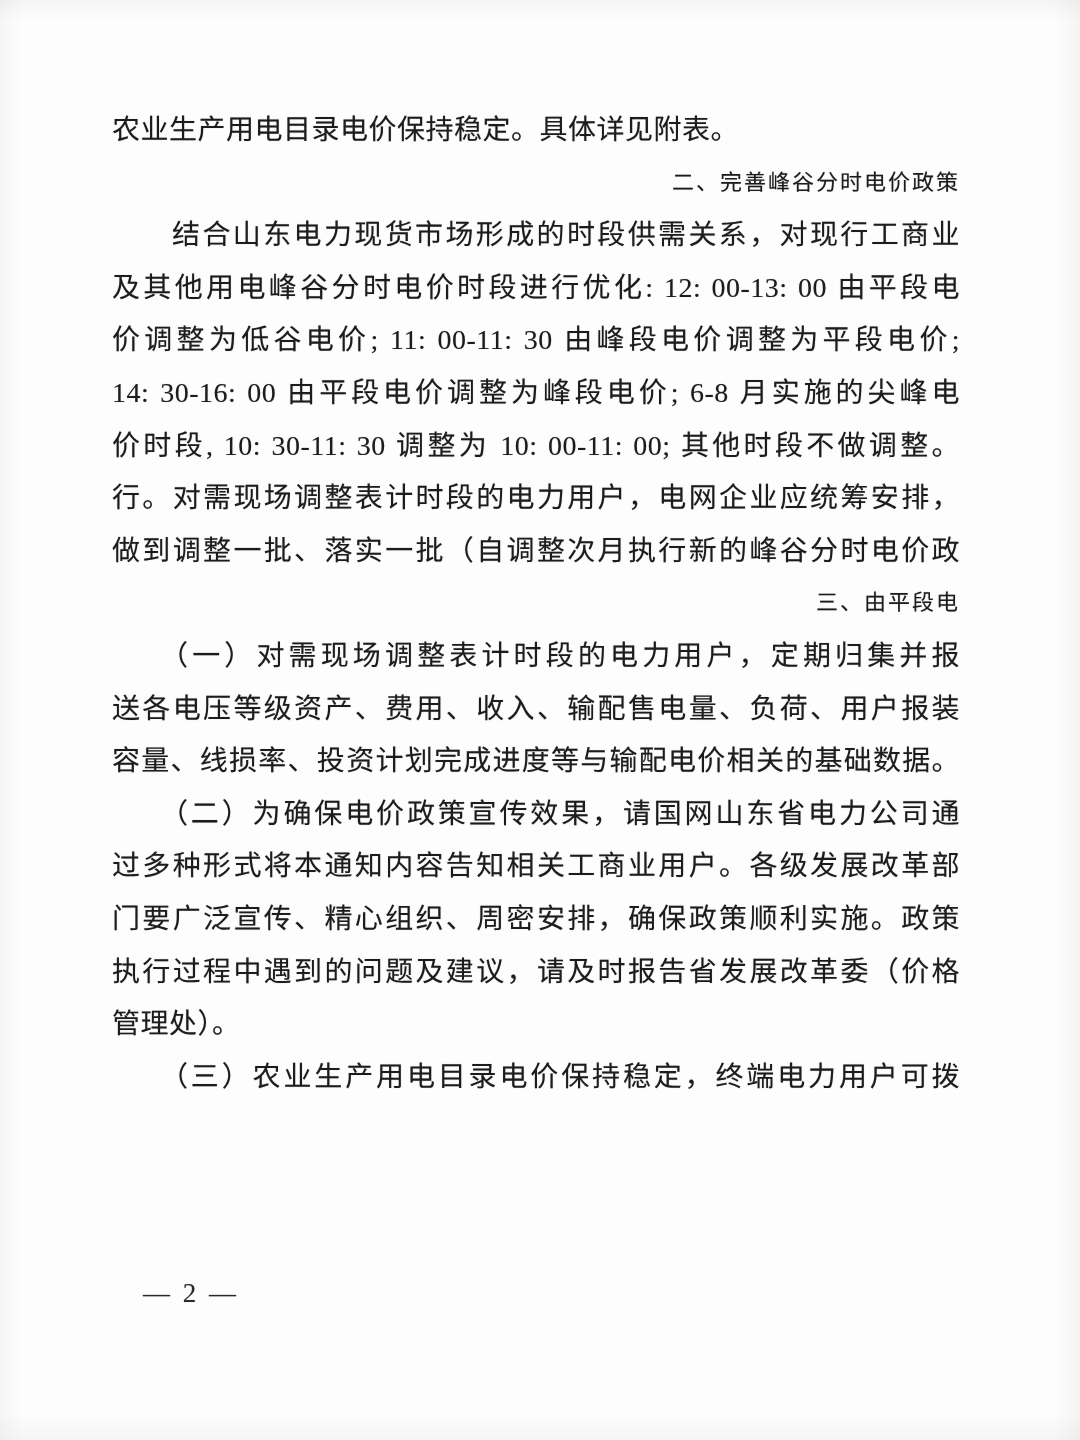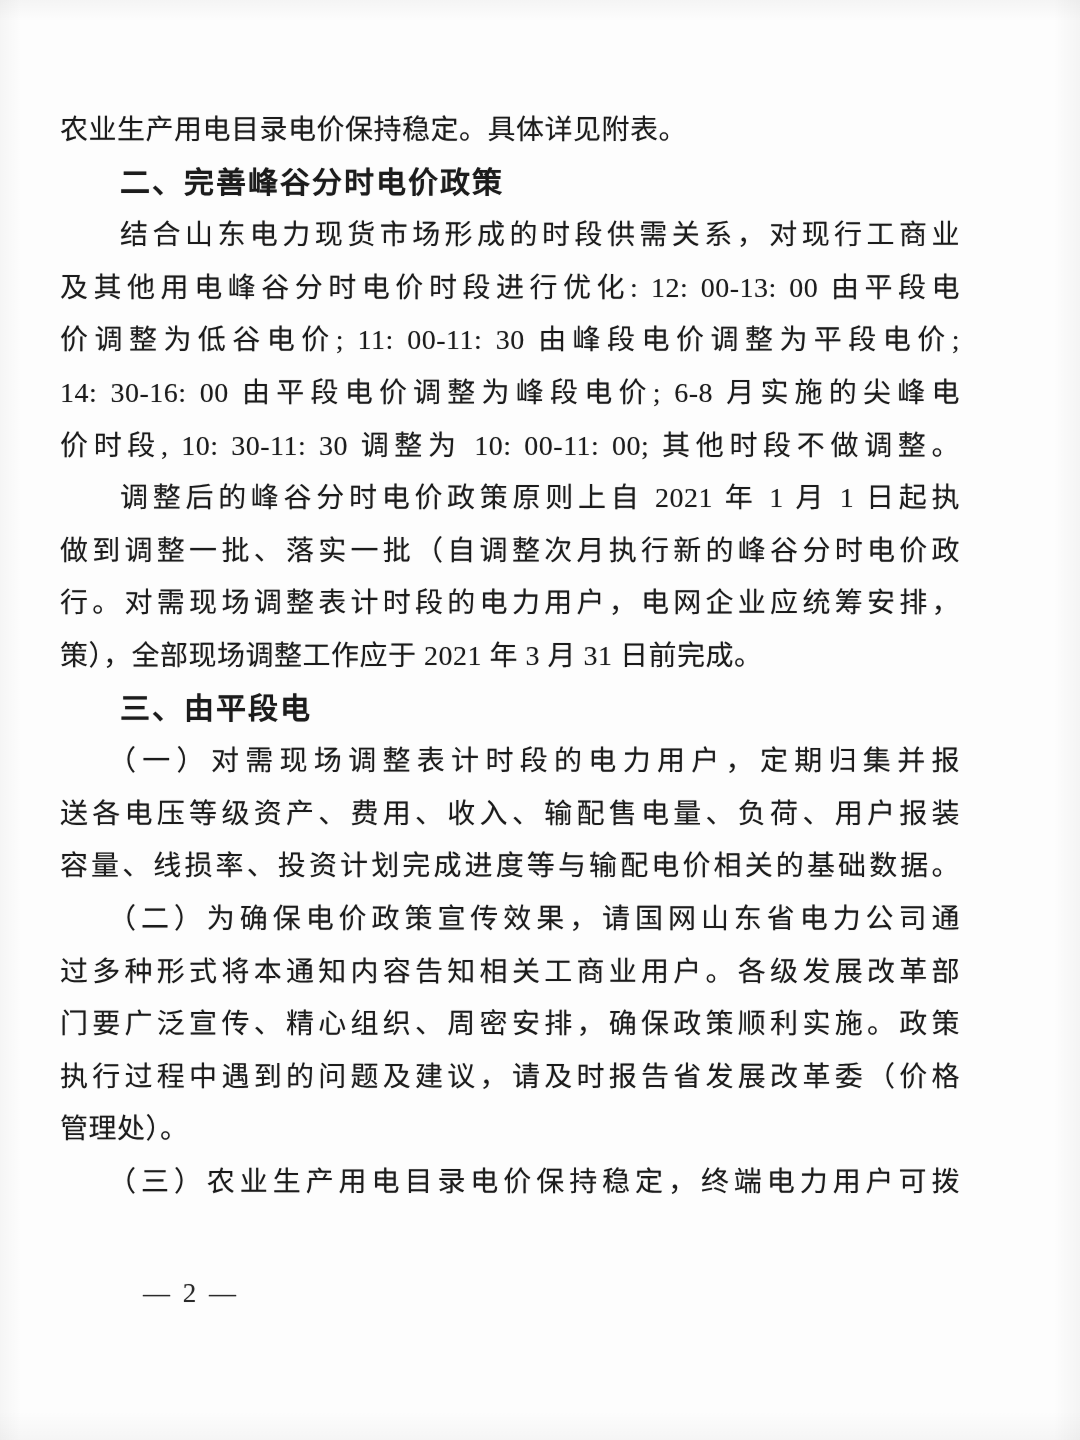--- a/index.html
+++ b/index.html
@@ -15,44 +15,45 @@
     background:
       linear-gradient(180deg, rgba(0,0,0,0.035) 0%, rgba(0,0,0,0) 1.5%, rgba(0,0,0,0) 98%, rgba(0,0,0,0.03) 100%),
       linear-gradient(90deg, rgba(0,0,0,0.03) 0%, rgba(0,0,0,0) 2%, rgba(0,0,0,0) 97.5%, rgba(0,0,0,0.035) 100%),
       #fdfdfd;
     overflow: hidden;
     color: #1c1c1c;
     font-family: "Liberation Serif", "DejaVu Serif", serif;
     -webkit-font-smoothing: antialiased;
   }
   .content {
-    padding: 104px 120px 0 60px; 
+    padding: 104px 120px 0 112px; 
     text-shadow: 0 0 1px rgba(30,30,30,0.35);
   }
   .line {
     font-size: 28px;
     line-height: 52.6px;
     height: 52.6px;
     overflow: hidden;
     text-align: left;
     white-space: normal;
     letter-spacing: 0.5px;
   }
   .fill {
     text-align: justify;
     text-align-last: justify;
     text-justify: inter-character;
   }
   .indent  { text-indent: 60px; }
   .indent2 { text-indent: 48px; }
   .heading {
     font-family: "Liberation Sans", "DejaVu Sans", sans-serif;
-    font-weight: 700;
-    font-size: 30px;
+    font-weight: 400;
+    font-size: 22px;
     letter-spacing: 2px;
+    text-align: right;
   }
   .page-number {
     position: absolute;
     left: 143px;
     top: 1278px;
     font-size: 27px;
     letter-spacing: 3px;
     color: #2a2a2a;
     text-shadow: 0 0 1px rgba(30,30,30,0.3);
   }
@@ -62,24 +63,22 @@
 
 <div class="page">
   <div class="content">
     <div class="line">农业生产用电目录电价保持稳定。具体详见附表。</div>
     <div class="line heading indent">二、完善峰谷分时电价政策</div>
     <div class="line indent fill">结合山东电力现货市场形成的时段供需关系，对现行工商业</div>
     <div class="line fill">及其他用电峰谷分时电价时段进行优化: 12: 00-13: 00 由平段电</div>
     <div class="line fill">价调整为低谷电价; 11: 00-11: 30 由峰段电价调整为平段电价;</div>
     <div class="line fill">14: 30-16: 00 由平段电价调整为峰段电价; 6-8 月实施的尖峰电</div>
     <div class="line fill">价时段, 10: 30-11: 30 调整为 10: 00-11: 00; 其他时段不做调整。</div>
-    <div class="line indent fill">调整后的峰谷分时电价政策原则上自 2021 年 1 月 1 日起执</div>
+    <div class="line fill">行。对需现场调整表计时段的电力用户，电网企业应统筹安排，</div>
     <div class="line fill">做到调整一批、落实一批（自调整次月执行新的峰谷分时电价政</div>
-    <div class="line fill">行。对需现场调整表计时段的电力用户，电网企业应统筹安排，</div>
-    <div class="line">策），全部现场调整工作应于 2021 年 3 月 31 日前完成。</div>
     <div class="line heading indent">三、由平段电</div>
     <div class="line indent2 fill">（一）对需现场调整表计时段的电力用户，定期归集并报</div>
     <div class="line fill">送各电压等级资产、费用、收入、输配售电量、负荷、用户报装</div>
     <div class="line fill">容量、线损率、投资计划完成进度等与输配电价相关的基础数据。</div>
     <div class="line indent2 fill">（二）为确保电价政策宣传效果，请国网山东省电力公司通</div>
     <div class="line fill">过多种形式将本通知内容告知相关工商业用户。各级发展改革部</div>
     <div class="line fill">门要广泛宣传、精心组织、周密安排，确保政策顺利实施。政策</div>
     <div class="line fill">执行过程中遇到的问题及建议，请及时报告省发展改革委（价格</div>
     <div class="line">管理处）。</div>
     <div class="line indent2 fill">（三）农业生产用电目录电价保持稳定，终端电力用户可拨</div>

